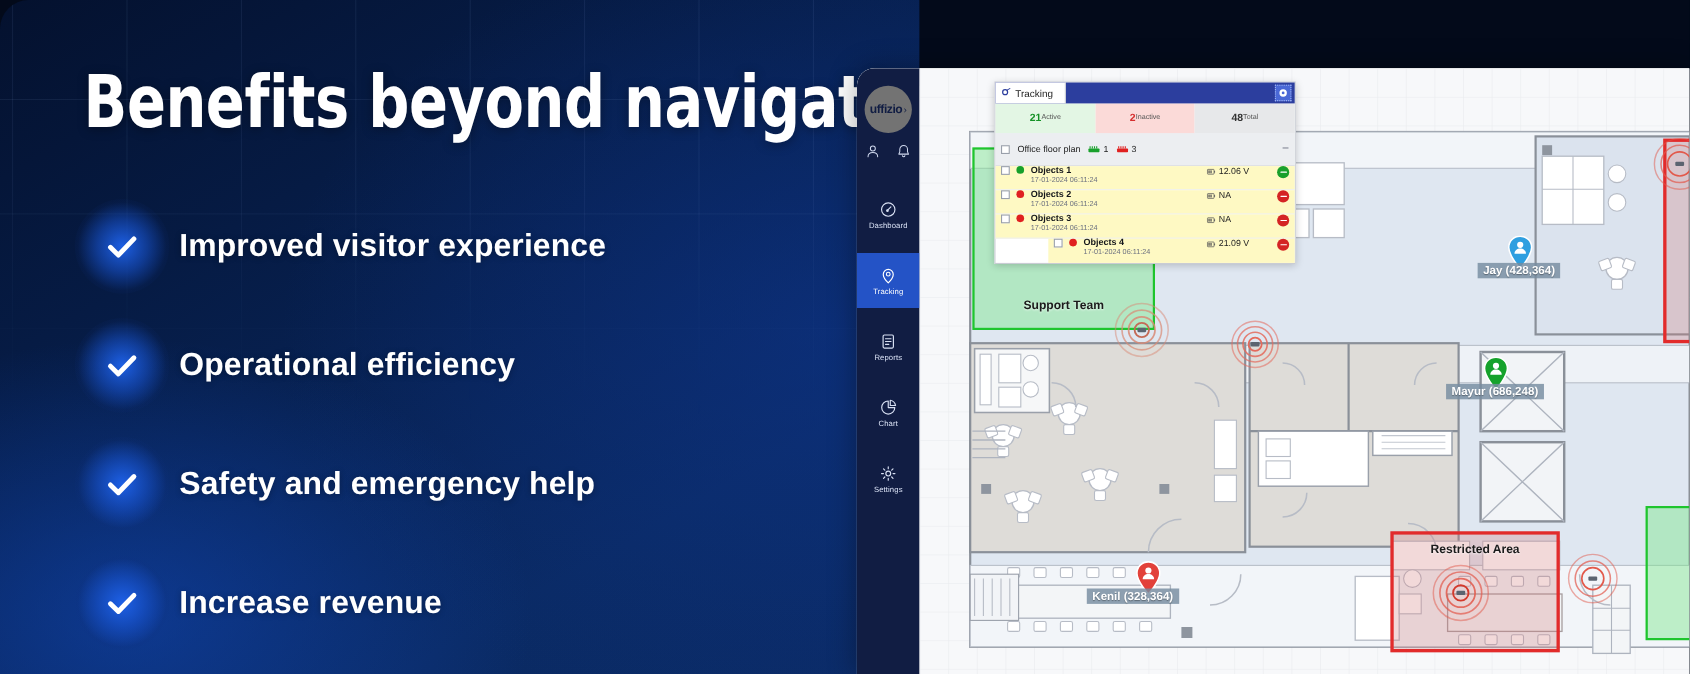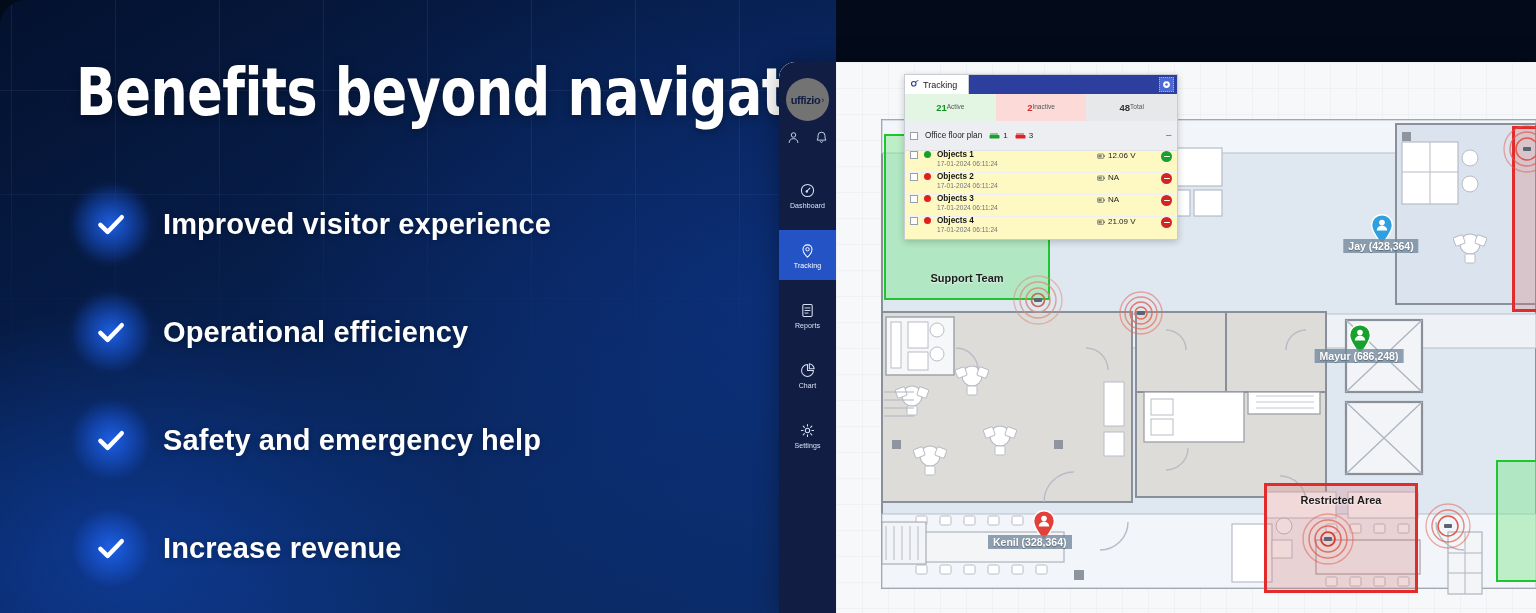--- a/index.html
+++ b/index.html
@@ -678,21 +678,21 @@
               <rect x="10" y="8.6" width="3.6" height="7.8" fill="#555"></rect>
               <rect x="20.4" y="10" width="2.6" height="5" fill="#555"></rect>
             </svg>
             <span>NA</span>
           </span>
           <span class="badge-circle red">
               <i></i>
             </span>
         </div>
 
-        <div class="tp-row" style="border-bottom:none;">
+        <div class="tp-row" style="border-bottom:none;margin-left:48px;">
           <span class="cb"></span>
           <span class="dot red"></span>
           <span class="row-main">
             <div class="row-name">Objects 4</div>
             <div class="row-time">17-01-2024 06:11:24</div>
           </span>
           <span class="row-volt">
             <svg width="8" height="8" viewBox="0 0 24 24">
               <rect x="2" y="6" width="18" height="13" rx="1.6" fill="none" stroke="#555" stroke-width="2"></rect>
               <rect x="4.6" y="8.6" width="3.6" height="7.8" fill="#555"></rect>

